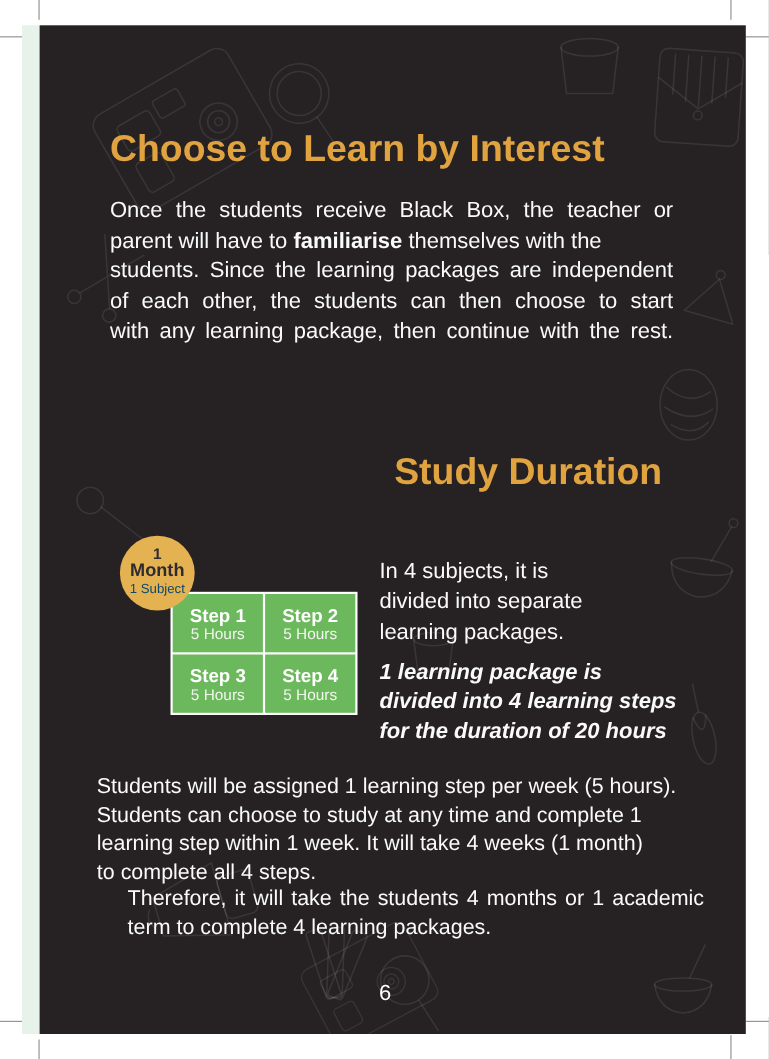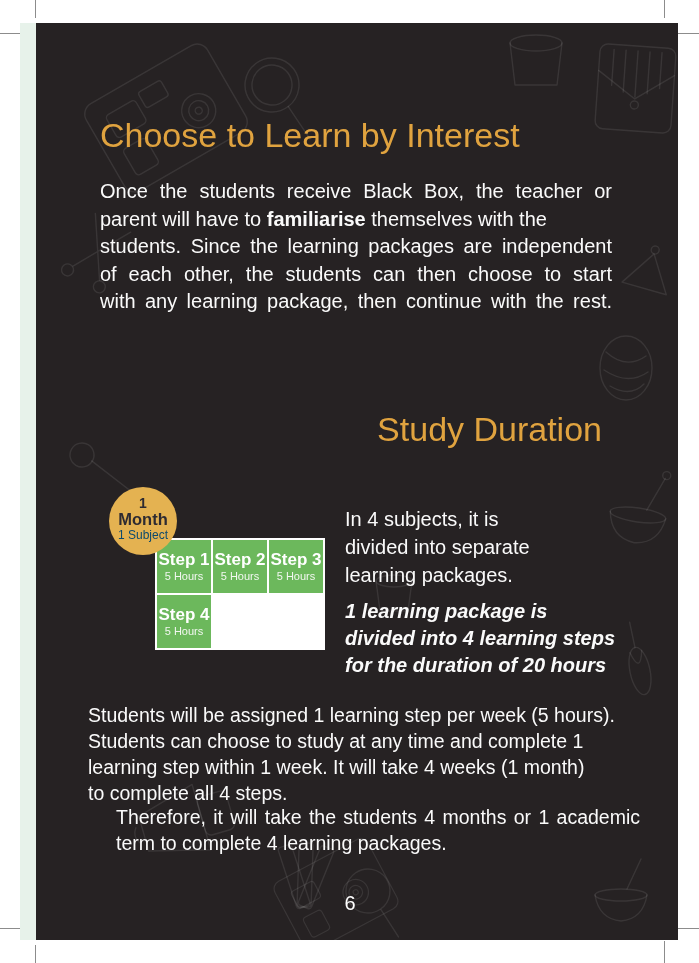--- a/index.html
+++ b/index.html
@@ -6,41 +6,41 @@
   body{
     width:699px;height:963px;position:relative;background:#ffffff;
     font-family:"Liberation Sans", sans-serif;overflow:hidden;
   }
   .crop{position:absolute;background:var(--crop-mark,#8c8c8c);}
   .bleed-strip{position:absolute;left:20px;top:23px;width:16px;height:917px;background:var(--mint,#E7F2EA);}
   .sheet{position:absolute;left:36px;top:23px;width:642px;height:917px;background:var(--page-bg,#262223);overflow:hidden;}
   .doodles{position:absolute;left:0;top:0;}
   .doodles *{stroke:rgba(255,255,255,0.09);fill:none;stroke-width:1.4;stroke-linecap:round;stroke-linejoin:round;}
   .abs{position:absolute;}
-  .h-gold{color:var(--accent,#E0A33F);font-weight:normal;font-size:34px;line-height:40px;white-space:nowrap;}
+  .h-gold{color:var(--accent,#E0A33F);font-weight:bold;font-size:34px;line-height:40px;white-space:nowrap;}
   .body-text{color:var(--text,#FAFAFA);}
   .line{white-space:nowrap;}
   .stretch{text-align:justify;text-align-last:justify;}
   .p1{left:64px;top:155px;width:512px;font-size:20px;line-height:27.5px;}
   .t1{left:64px;top:92px;}
   .t2{right:76px;top:386px;}
   .intro{left:309px;top:482px;font-size:20px;line-height:28px;}
   .emph{left:309px;top:575px;font-size:20px;line-height:27px;font-weight:bold;font-style:italic;}
   .weeks{left:52px;top:679px;width:543px;font-size:19.5px;line-height:26px;}
   .term{left:52px;top:781px;width:524px;font-size:19.5px;line-height:26px;margin-left:28px;}
   .grid{
     left:119px;top:515px;width:170px;background:#ffffff;padding:2px;
-    display:grid;grid-template-columns:1fr 1fr 1fr;gap:2px;box-sizing:border-box;
+    display:grid;grid-template-columns:1fr 1fr;gap:2px;box-sizing:border-box;
   }
   .cell{
     background:var(--green,#6CB85C);height:53px;display:flex;flex-direction:column;
     align-items:center;justify-content:center;color:#ffffff;
   }
   .cell .step{font-weight:bold;font-size:17px;line-height:19px;}
-  .cell .hours{font-size:11px;line-height:14px;color:#f2f7f0;}
+  .cell .hours{font-size:14px;line-height:14px;color:#f2f7f0;}
   .badge{
     left:73px;top:464px;width:68px;height:68px;border-radius:50%;
     background:var(--badge-gold,#E4B251);text-align:center;box-sizing:border-box;padding-top:9px;
   }
   .badge .b1{font-weight:bold;font-size:14px;line-height:14px;color:var(--badge-text,#2E2B31);}
   .badge .b2{font-weight:bold;font-size:16.5px;line-height:18px;color:var(--badge-text,#2E2B31);}
   .badge .b3{font-size:12px;line-height:15px;color:#0c4a6e;}
   .pagenum{left:0;top:868px;width:628px;text-align:center;color:#ffffff;font-size:20px;line-height:24px;}
 </style>
 </head>

